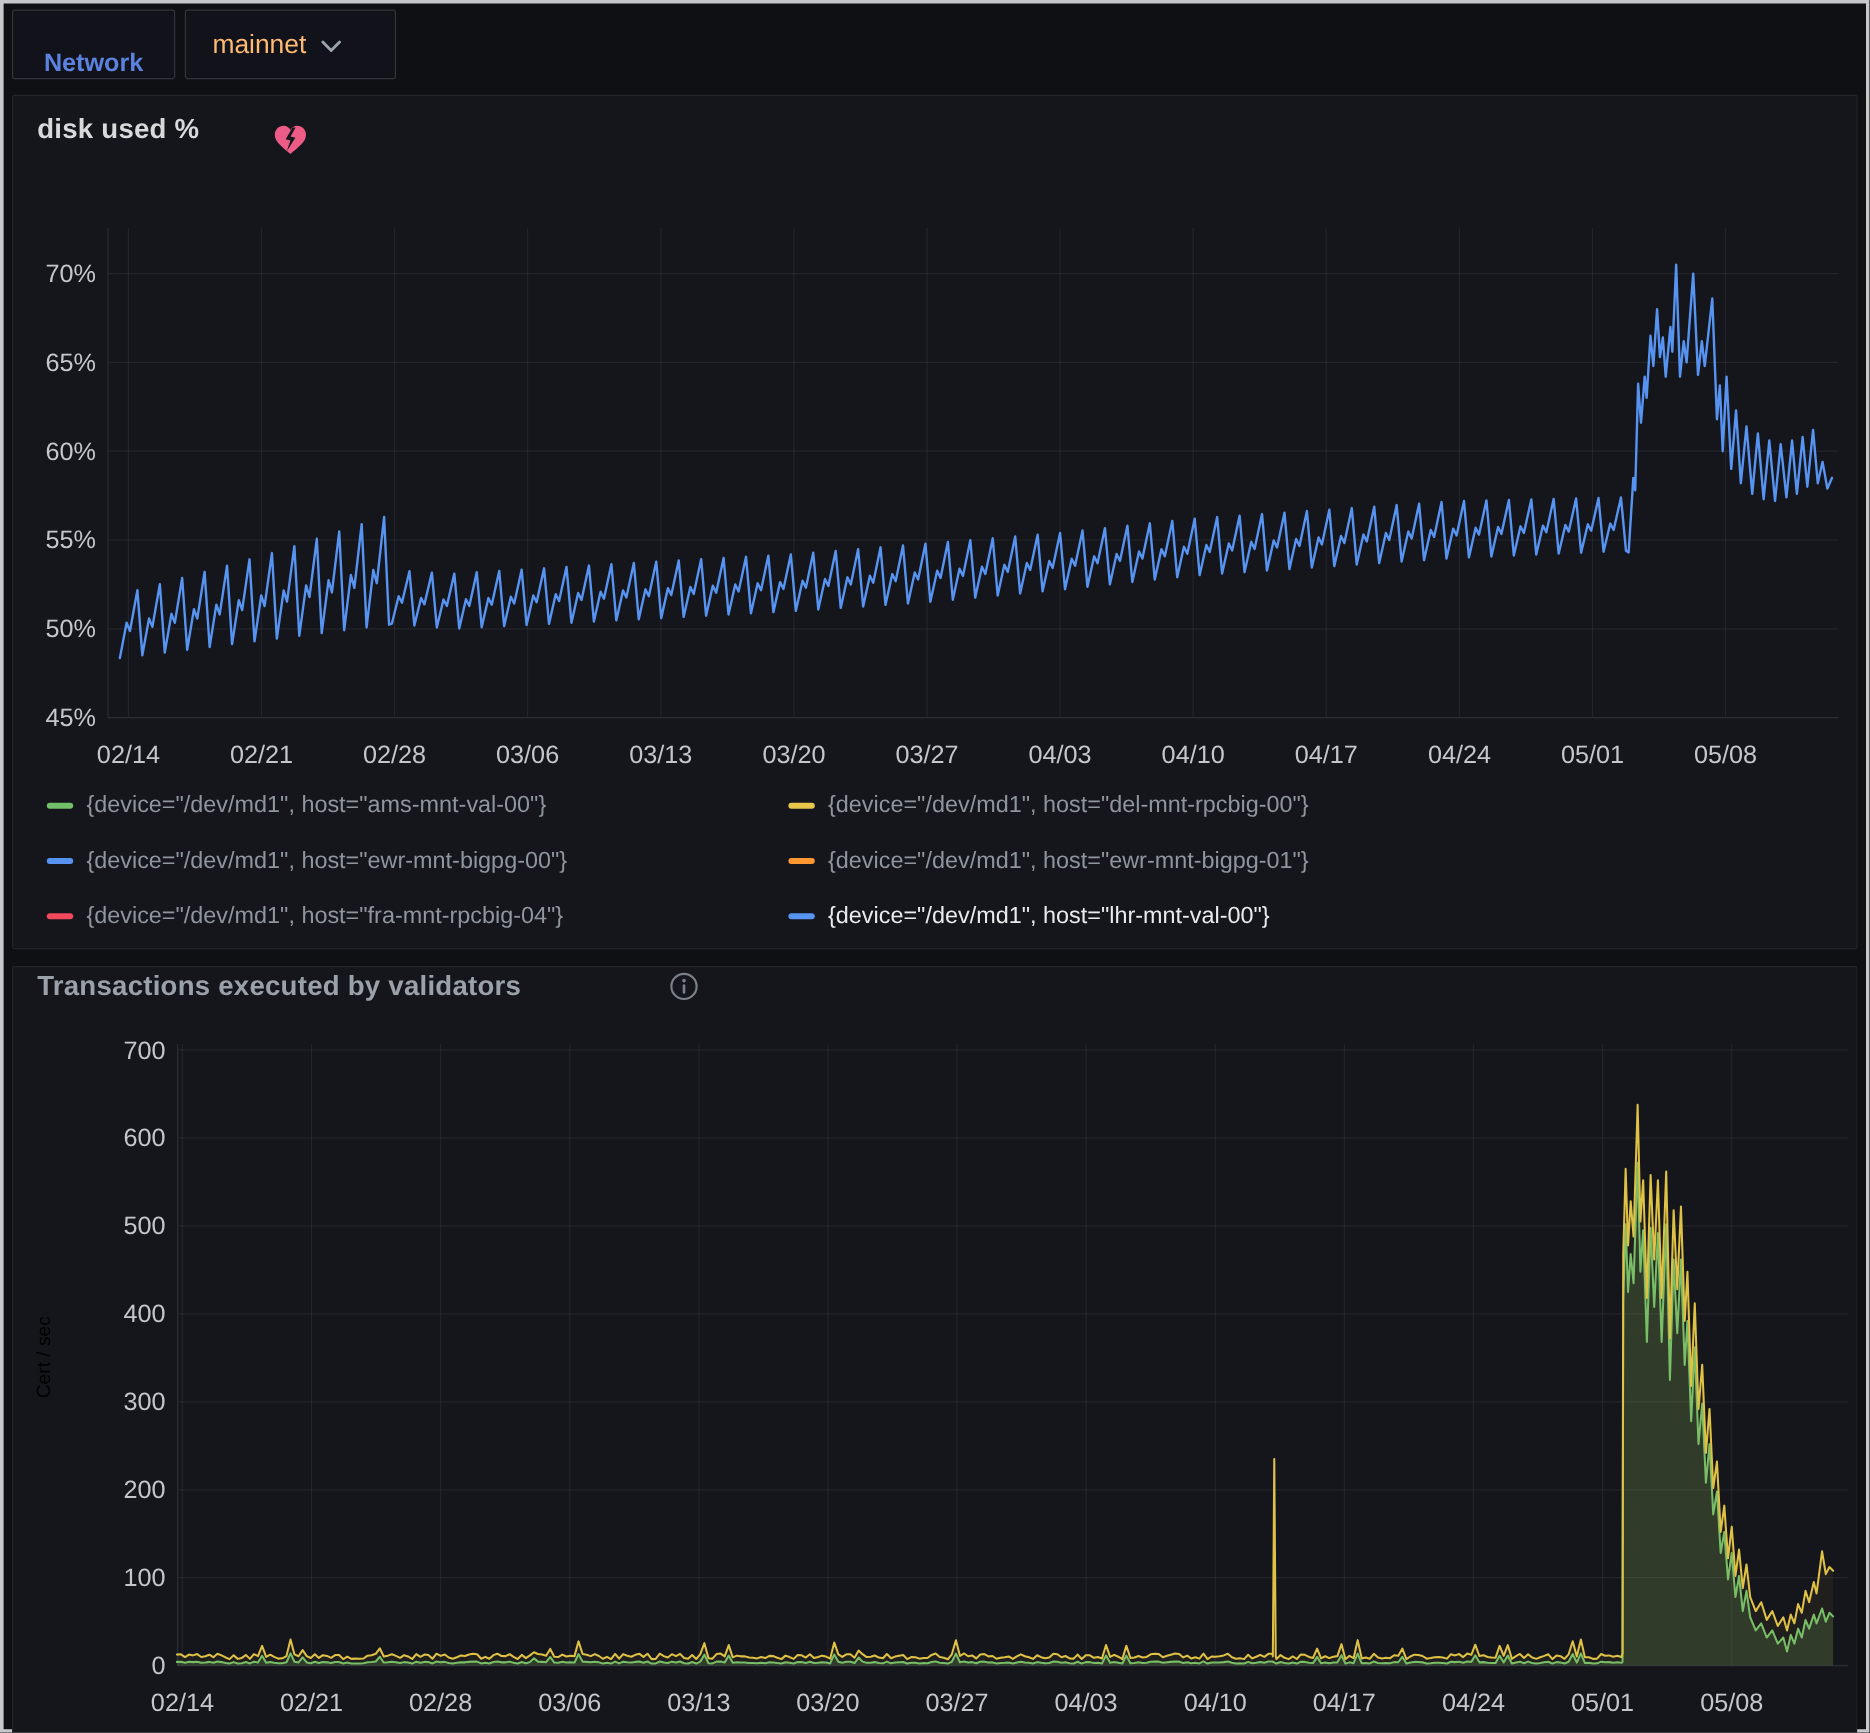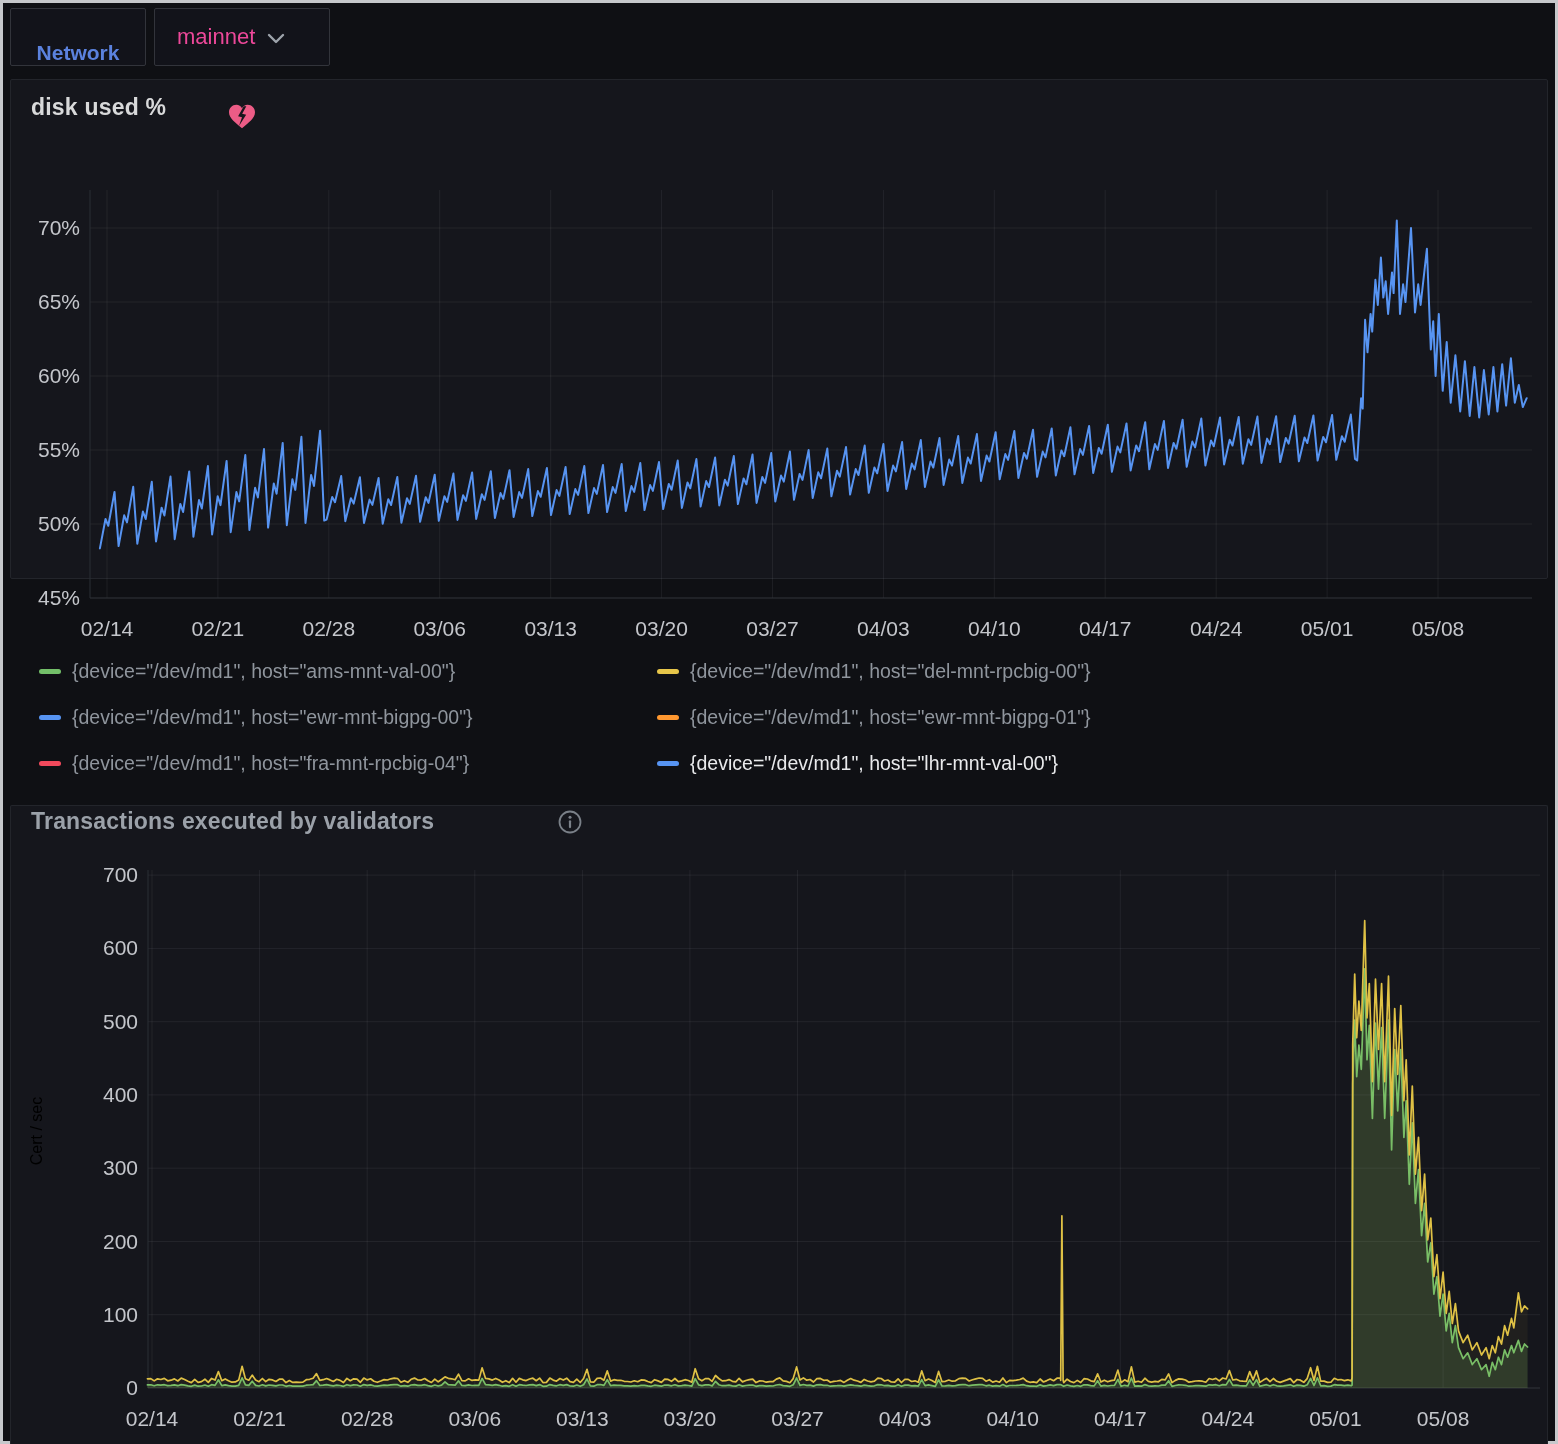--- a/index.html
+++ b/index.html
@@ -13,26 +13,26 @@
   .var-label{
     position:absolute;left:10px;top:8px;width:136px;height:58px;
     border:1px solid #32343B;border-radius:2px;background:#12131A;
     display:flex;align-items:flex-end;justify-content:center;
     color:#5B82DE;font-size:21px;font-weight:600;
   }
   .var-value{
     position:absolute;left:154px;top:8px;width:176px;height:58px;
     border:1px solid #32343B;border-radius:2px;background:#12131A;
     display:flex;align-items:center;gap:12px;padding:0 18px 0 22px;
-    color:#ec4899;font-size:22px;font-weight:500;cursor:pointer;
+    color:#fdba74;font-size:22px;font-weight:500;cursor:pointer;
   }
   .chev{margin-top:4px;flex:0 0 auto;}
   
   .panel{position:absolute;background:#15161C;border:1px solid #23252B;border-radius:2px;}
-  .panel1{left:10px;top:79px;width:1538px;height:500px;}
+  .panel1{left:10px;top:79px;width:1538px;height:712px;}
   .panel2{left:10px;top:793px;width:1538px;height:648px;border-bottom:none;margin-top:12px;}
   .p1-title{
     position:absolute;left:20px;top:14px;margin:0;
     font-size:23px;font-weight:600;color:#D8D9DA;letter-spacing:.2px;cursor:pointer;
   }
   .heart{position:absolute;left:217px;top:24px;}
   .p2-title{
     position:absolute;left:20px;top:2px;margin:0;
     font-size:23px;font-weight:600;color:#9BA1A9;letter-spacing:.2px;cursor:pointer;
   }

